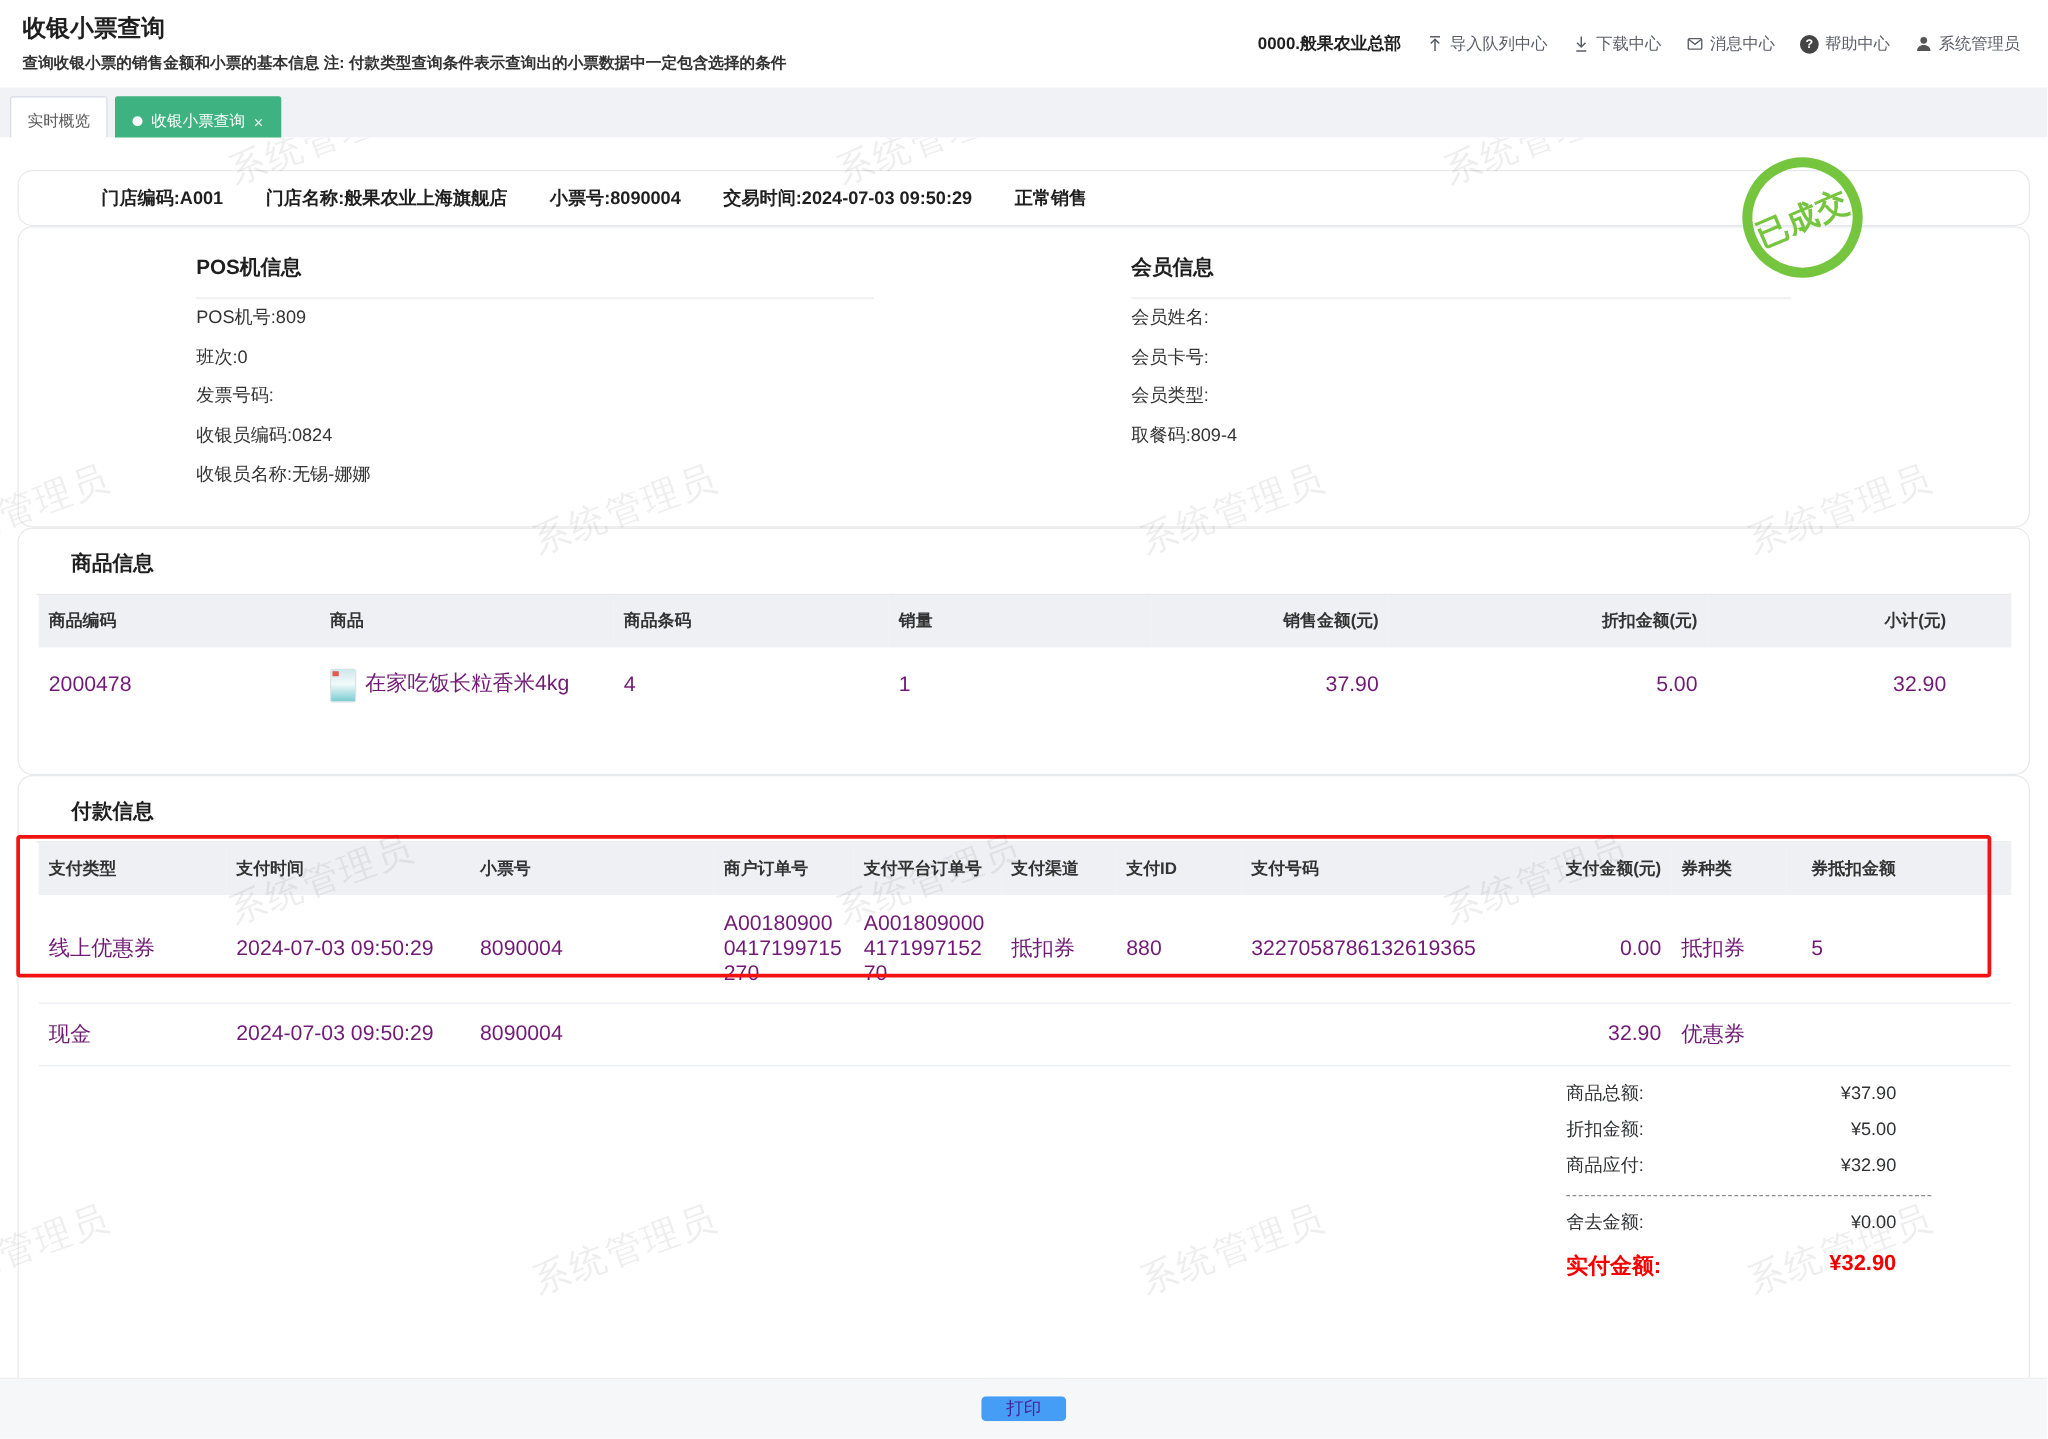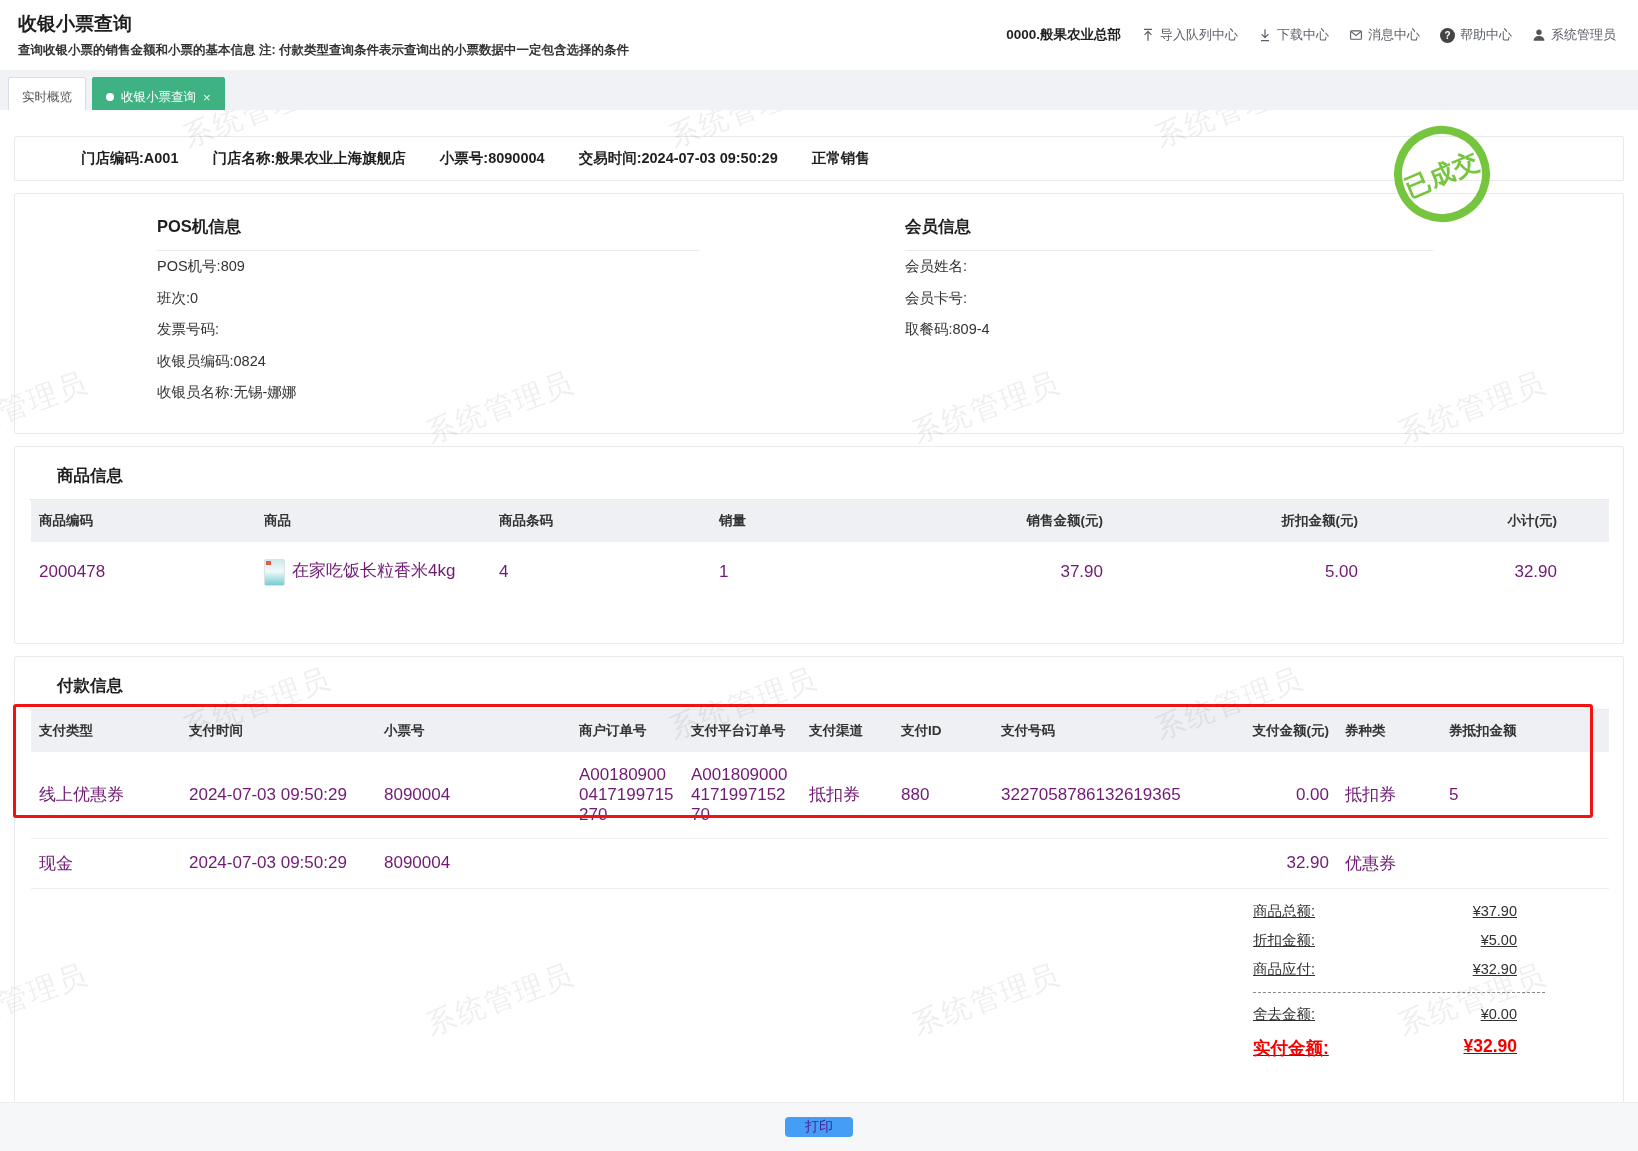--- a/index.html
+++ b/index.html
@@ -19,21 +19,21 @@
   .help-badge { width:15px; height:15px; border-radius:50%; background:#444; color:#fff; font-size:10px; font-weight:bold; display:inline-flex; align-items:center; justify-content:center; }
   
   .tabbar { height:40px; background:#f0f2f5; padding:7px 0 0 8px; display:flex; gap:6px; }
   .tab { display:inline-flex; align-items:center; gap:7px; height:40px; padding:0 13px; font-size:12.5px; border-radius:2px; cursor:pointer; }
   .tab-inactive { background:#fff; border:1px solid #d8dce5; color:#555; }
   .tab-active { background:var(--green,#3eb381); color:#fff; border:1px solid var(--green,#3eb381); }
   .tab-dot { width:8px; height:8px; border-radius:50%; background:#fff; }
   .tab-close { font-size:13px; line-height:1; opacity:.9; cursor:pointer; }
   
   .content { position:relative; height:992px; background:#fff; padding:26px 14px 0; overflow:hidden; }
-  .box { border:1px solid #e8e9ec; border-radius:2px; margin-bottom:12px; background:#fff; position:relative; }
+  .box { border:1px solid #e8e9ec; border-radius:12px; margin-bottom:0; background:#fff; position:relative; }
   
   .receipt-head { display:flex; gap:34px; padding:12px 20px 12px 66px; font-weight:bold; font-size:14.5px; color:#1f1f1f; white-space:nowrap; }
   
   .stamp { position:absolute; top:16px; right:148px; width:96px; height:96px; border:8px solid var(--stamp,#6fc234); border-radius:50%; display:flex; align-items:center; justify-content:center; transform:rotate(-23deg); color:var(--stamp,#6fc234); font-size:25px; font-weight:bold; letter-spacing:1px; z-index:26; opacity:.95; }
   
   .info-grid { display:grid; grid-template-columns:1fr 1fr; padding:20px 0 24px; }
   .info-col-left { padding:0 120px 0 142px; }
   .info-col-right { padding:0 190px 0 86px; }
   .sec-title { font-size:16.5px; font-weight:bold; color:#1f1f1f; line-height:24px; margin-bottom:12px; }
   .col-divider { border-bottom:1px solid #e9e9eb; }
@@ -51,21 +51,21 @@
   .coupon-col { padding-left:20px; }
   .prod-cell { display:flex; align-items:flex-start; gap:7px; }
   .prod-thumb { width:21px; height:27px; flex:0 0 21px; border:1px solid #d8e4e5; border-radius:2px; background:linear-gradient(180deg,#cfe9ec 0%,#f2fafa 45%,#79ccd2 100%); position:relative; }
   .prod-thumb::before { content:""; position:absolute; top:1px; left:1px; width:5px; height:4px; background:#e05a4e; }
   .product-box { padding-bottom:40px; }
   .product-box table td { border-bottom:none; padding-top:17px; padding-bottom:17px; }
   
   .payment-box { padding-bottom:88px; }
   .red-annotation { position:absolute; top:47px; left:-2px; right:30px; height:114px; border:3px solid var(--red,#f21212); border-radius:3px; z-index:25; pointer-events:none; }
   
-  .summary { width:292px; margin:8px 78px 0 auto;text-decoration:underline; }
+  .summary { width:292px; margin:8px 78px 0 auto; }
   .sum-row { display:flex; justify-content:space-between; line-height:29px; font-size:14.5px; color:#303133; padding-right:28px; }
   .sum-dashed { border-top:1px dashed #8a8a8a; margin:8px 0 7px; }
   .sum-total { display:flex; justify-content:space-between; margin-top:7px; padding-right:28px; font-size:17.5px; font-weight:bold; color:var(--total-red,#f50000); }
   
   .wm-layer { position:absolute; inset:0; overflow:hidden; pointer-events:none; z-index:30; }
   .wm { position:absolute; font-size:29px; color:rgba(0,0,0,0.065); transform:rotate(-20deg); letter-spacing:2px; white-space:nowrap; }
   
   .footer { height:49px; background:#f6f7f9; border-top:1px solid #ececec; display:flex; align-items:center; justify-content:center; gap:15px;flex-direction:column; }
   .btn { height:32px; padding:0 19px; border-radius:4px; font-size:14px; cursor:pointer; border:1px solid transparent; font-family:inherit; }
   .btn-plain { background:#fff; border-color:#dcdfe6; color:#555; }
@@ -146,20 +146,21 @@
       <div class="info-line">班次:0</div>
       <div class="info-line">发票号码:</div>
       <div class="info-line">收银员编码:0824</div>
       <div class="info-line">收银员名称:无锡-娜娜</div>
     </div>
     <div class="info-col-right">
       <div class="sec-title">会员信息</div>
       <div class="col-divider"></div>
       <div class="info-line">会员姓名:</div>
       <div class="info-line">会员卡号:</div>
+      <div class="info-line">会员类型:</div>
       <div class="info-line">取餐码:809-4</div>
     </div>
   </div>
 
   <div class="box table-box product-box">
     <div class="sec-title">商品信息</div>
     <div class="section-divider"></div>
     <table>
       <colgroup>
         <col style="width:225px">

